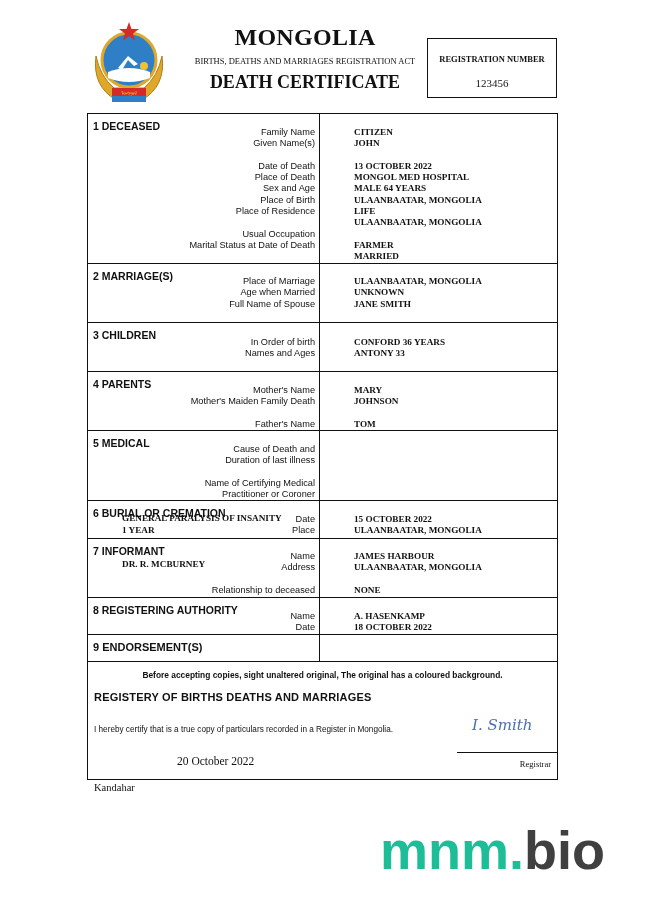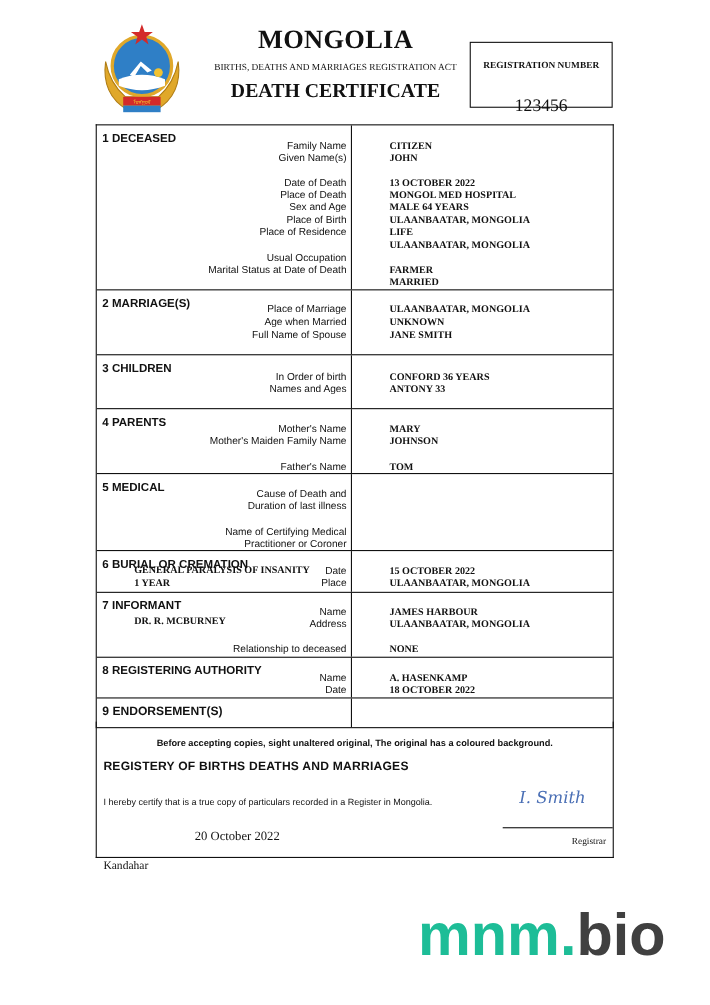--- a/index.html
+++ b/index.html
@@ -3,21 +3,21 @@
 <meta charset="utf-8">
 <style>
   html, body { margin:0; padding:0; background:#ffffff; }
   body { width:645px; height:914px; position:relative; overflow:hidden; font-family:"Liberation Sans", sans-serif; color:#111; }
   .emblem { position:absolute; left:88px; top:16px; width:82px; height:90px; }
   .title { position:absolute; left:180px; top:24px; width:250px; text-align:center; font-family:"Liberation Serif", serif; font-weight:bold; font-size:24px; letter-spacing:0.3px; }
   .act { position:absolute; left:180px; top:56px; width:250px; text-align:center; font-family:"Liberation Serif", serif; font-size:8.5px; }
   .subtitle { position:absolute; left:180px; top:72px; width:250px; text-align:center; font-family:"Liberation Serif", serif; font-weight:bold; font-size:18px; }
   .regbox { position:absolute; left:427px; top:38px; width:128px; height:58px; border:1.2px solid #111; text-align:center; font-family:"Liberation Serif", serif; }
   .regbox .lbl { font-size:8.5px; font-weight:bold; margin-top:15px; }
-  .regbox .num { font-size:16px; margin-top:24px; }
+  .regbox .num { font-size:11px; margin-top:13px; }
 
   .table { position:absolute; left:87px; top:113px; width:469px; border:1.2px solid #111; border-bottom:none; }
   .sec { position:relative; border-bottom:1.2px solid #111; display:flex; }
   .sec .left { width:232px; border-right:1.2px solid #111; position:relative; padding:0 4px 0 0; box-sizing:border-box; }
   .sec .right { flex:1; padding-left:6px; box-sizing:border-box;margin-left:28px; }
   .sec .head { position:absolute; left:5px; top:6px; font-weight:bold; font-size:10.5px; }
   .labels { text-align:right; font-size:9.2px; line-height:11.3px; }
   .vals { font-family:"Liberation Serif", serif; font-weight:bold; font-size:9.2px; line-height:11.3px; }
   .gap { height:11.3px; }
 
@@ -128,21 +128,21 @@
         <div>ANTONY 33</div>
       </div>
     </div>
   </div>
 
   <div class="sec" style="height:58px;">
     <div class="left">
       <div class="head">4 PARENTS</div>
       <div class="labels" style="padding-top:13px;">
         <div>Mother's Name</div>
-        <div>Mother's Maiden Family Name</div>
+        <div>Mother's Maiden Family Death</div>
         <div class="gap"></div>
         <div>Father's Name</div>
       </div>
     </div>
     <div class="right">
       <div class="vals" style="padding-top:13px;">
         <div>MARY</div>
         <div>JOHNSON</div>
         <div class="gap"></div>
         <div>TOM</div>

